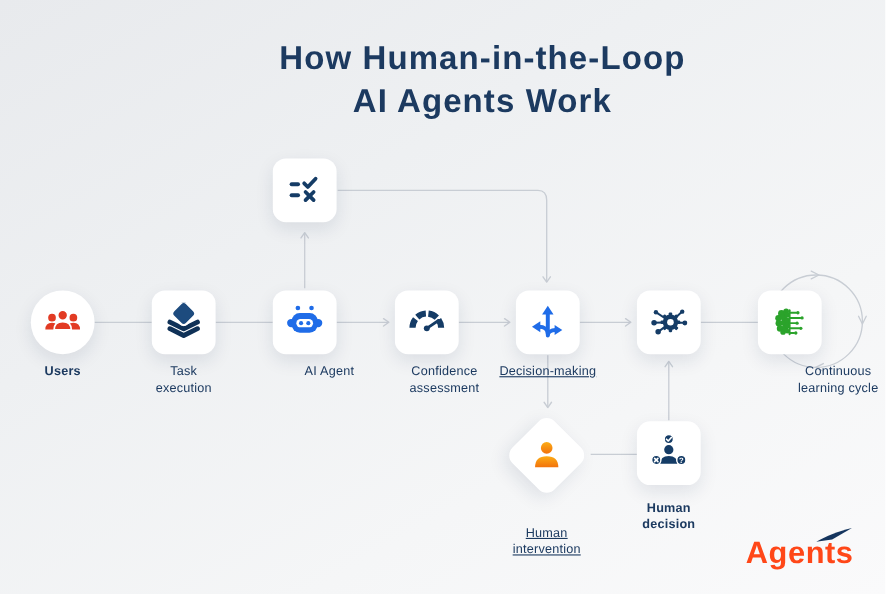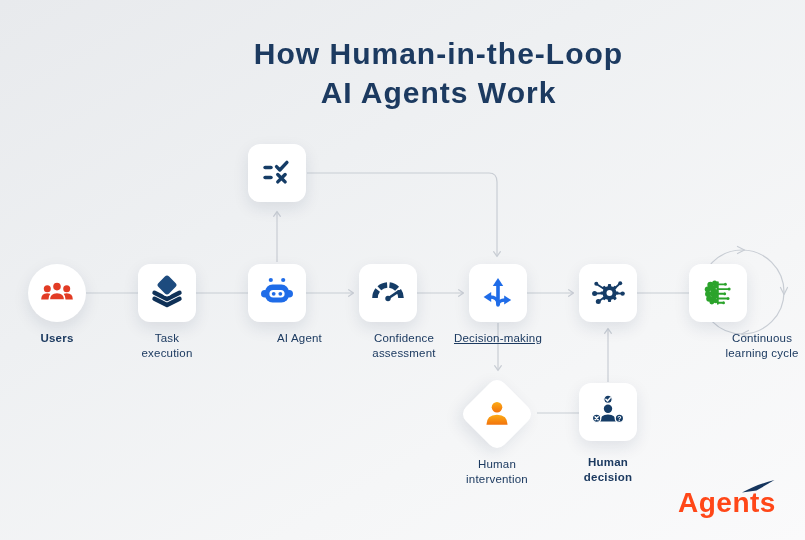--- a/index.html
+++ b/index.html
@@ -235,21 +235,21 @@
           <linearGradient id="og" x1="0" y1="0" x2="0" y2="1">
             <stop offset="0" stop-color="#fcac16" style="stop-color:var(--orange-light,#fcac16)"></stop>
             <stop offset="1" stop-color="#f2720c" style="stop-color:var(--orange-deep,#f2720c)"></stop>
           </linearGradient>
         </defs>
         <circle cx="18" cy="10.8" r="5.6" fill="url(#og)"></circle>
         <path d="M6.8,29.5 Q6.8,18.8 18,18.8 Q29.2,18.8 29.2,29.5 Z" fill="url(#og)"></path>
       </svg>
     </span>
   </div>
-  <div class="lbl" style="left:459px;top:457px;width:76px;">Human intervention</div>
+  <div class="lbl" style="left:459px;top:478px;width:76px;text-decoration:underline;">Human intervention</div>
 
   <div class="node" style="left:579px;top:383px;">
     <span class="icon">
       <svg width="36" height="36" viewBox="0 0 36 36">
         <g style="fill:var(--icon-navy,#153c66)">
           <circle cx="18" cy="14.8" r="4.2"></circle>
           <path d="M10.2,27.6 Q10.2,20.6 18,20.6 Q25.8,20.6 25.8,27.6 Z"></path>
           <circle cx="18" cy="5.2" r="4.2" stroke="#fff" stroke-width="1.3"></circle>
           <circle cx="6.6" cy="24.2" r="4.2" stroke="#fff" stroke-width="1.3"></circle>
           <circle cx="29.4" cy="24.2" r="4.2" stroke="#fff" stroke-width="1.3"></circle>

